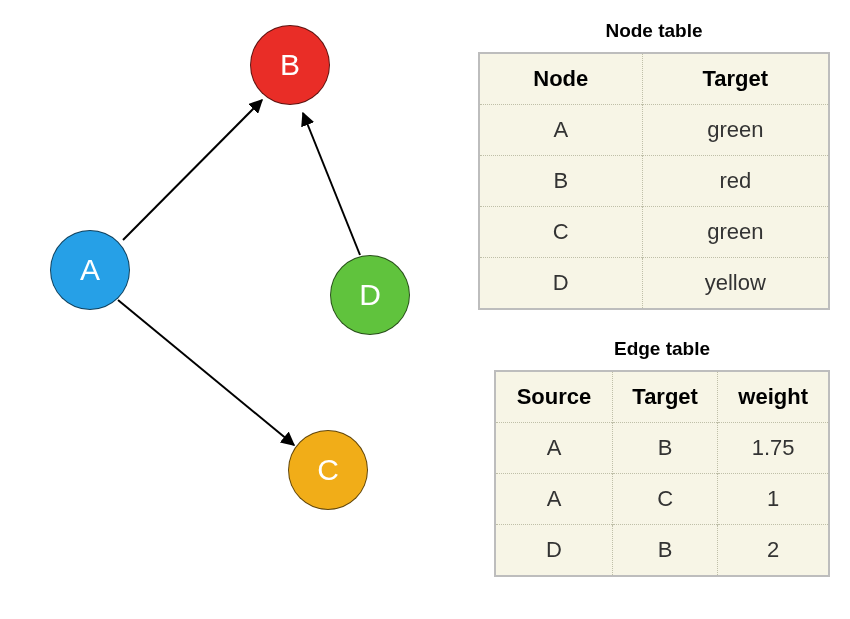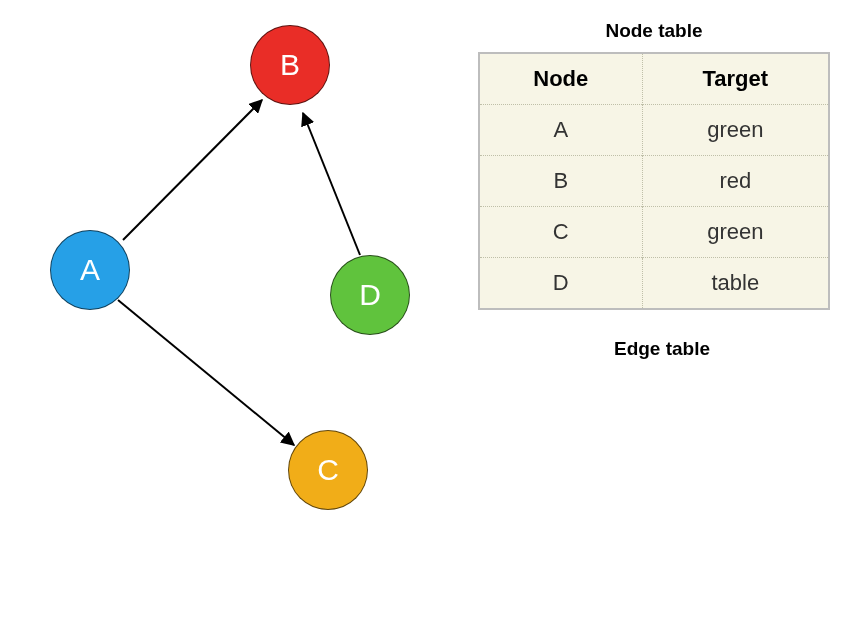--- a/index.html
+++ b/index.html
@@ -128,22 +128,46 @@
       <tr>
         <td>B</td>
         <td>red</td>
       </tr>
       <tr>
         <td>C</td>
         <td>green</td>
       </tr>
       <tr>
         <td>D</td>
-        <td>table</td>
+        <td>yellow</td>
       </tr>
     </tbody>
       </table>
   </div>
 
   <div class="edge-section">
     <p class="tbl-title">Edge table</p>
+    <table>
+      <tbody>
+          <tr>
+        <th>Source</th>
+        <th>Target</th>
+        <th>weight</th>
+      </tr>
+      <tr>
+        <td>A</td>
+        <td>B</td>
+        <td>1.75</td>
+      </tr>
+      <tr>
+        <td>A</td>
+        <td>C</td>
+        <td>1</td>
+      </tr>
+      <tr>
+        <td>D</td>
+        <td>B</td>
+        <td>2</td>
+      </tr>
+    </tbody>
+      </table>
   </div>
 </div>
 
 </body></html>

